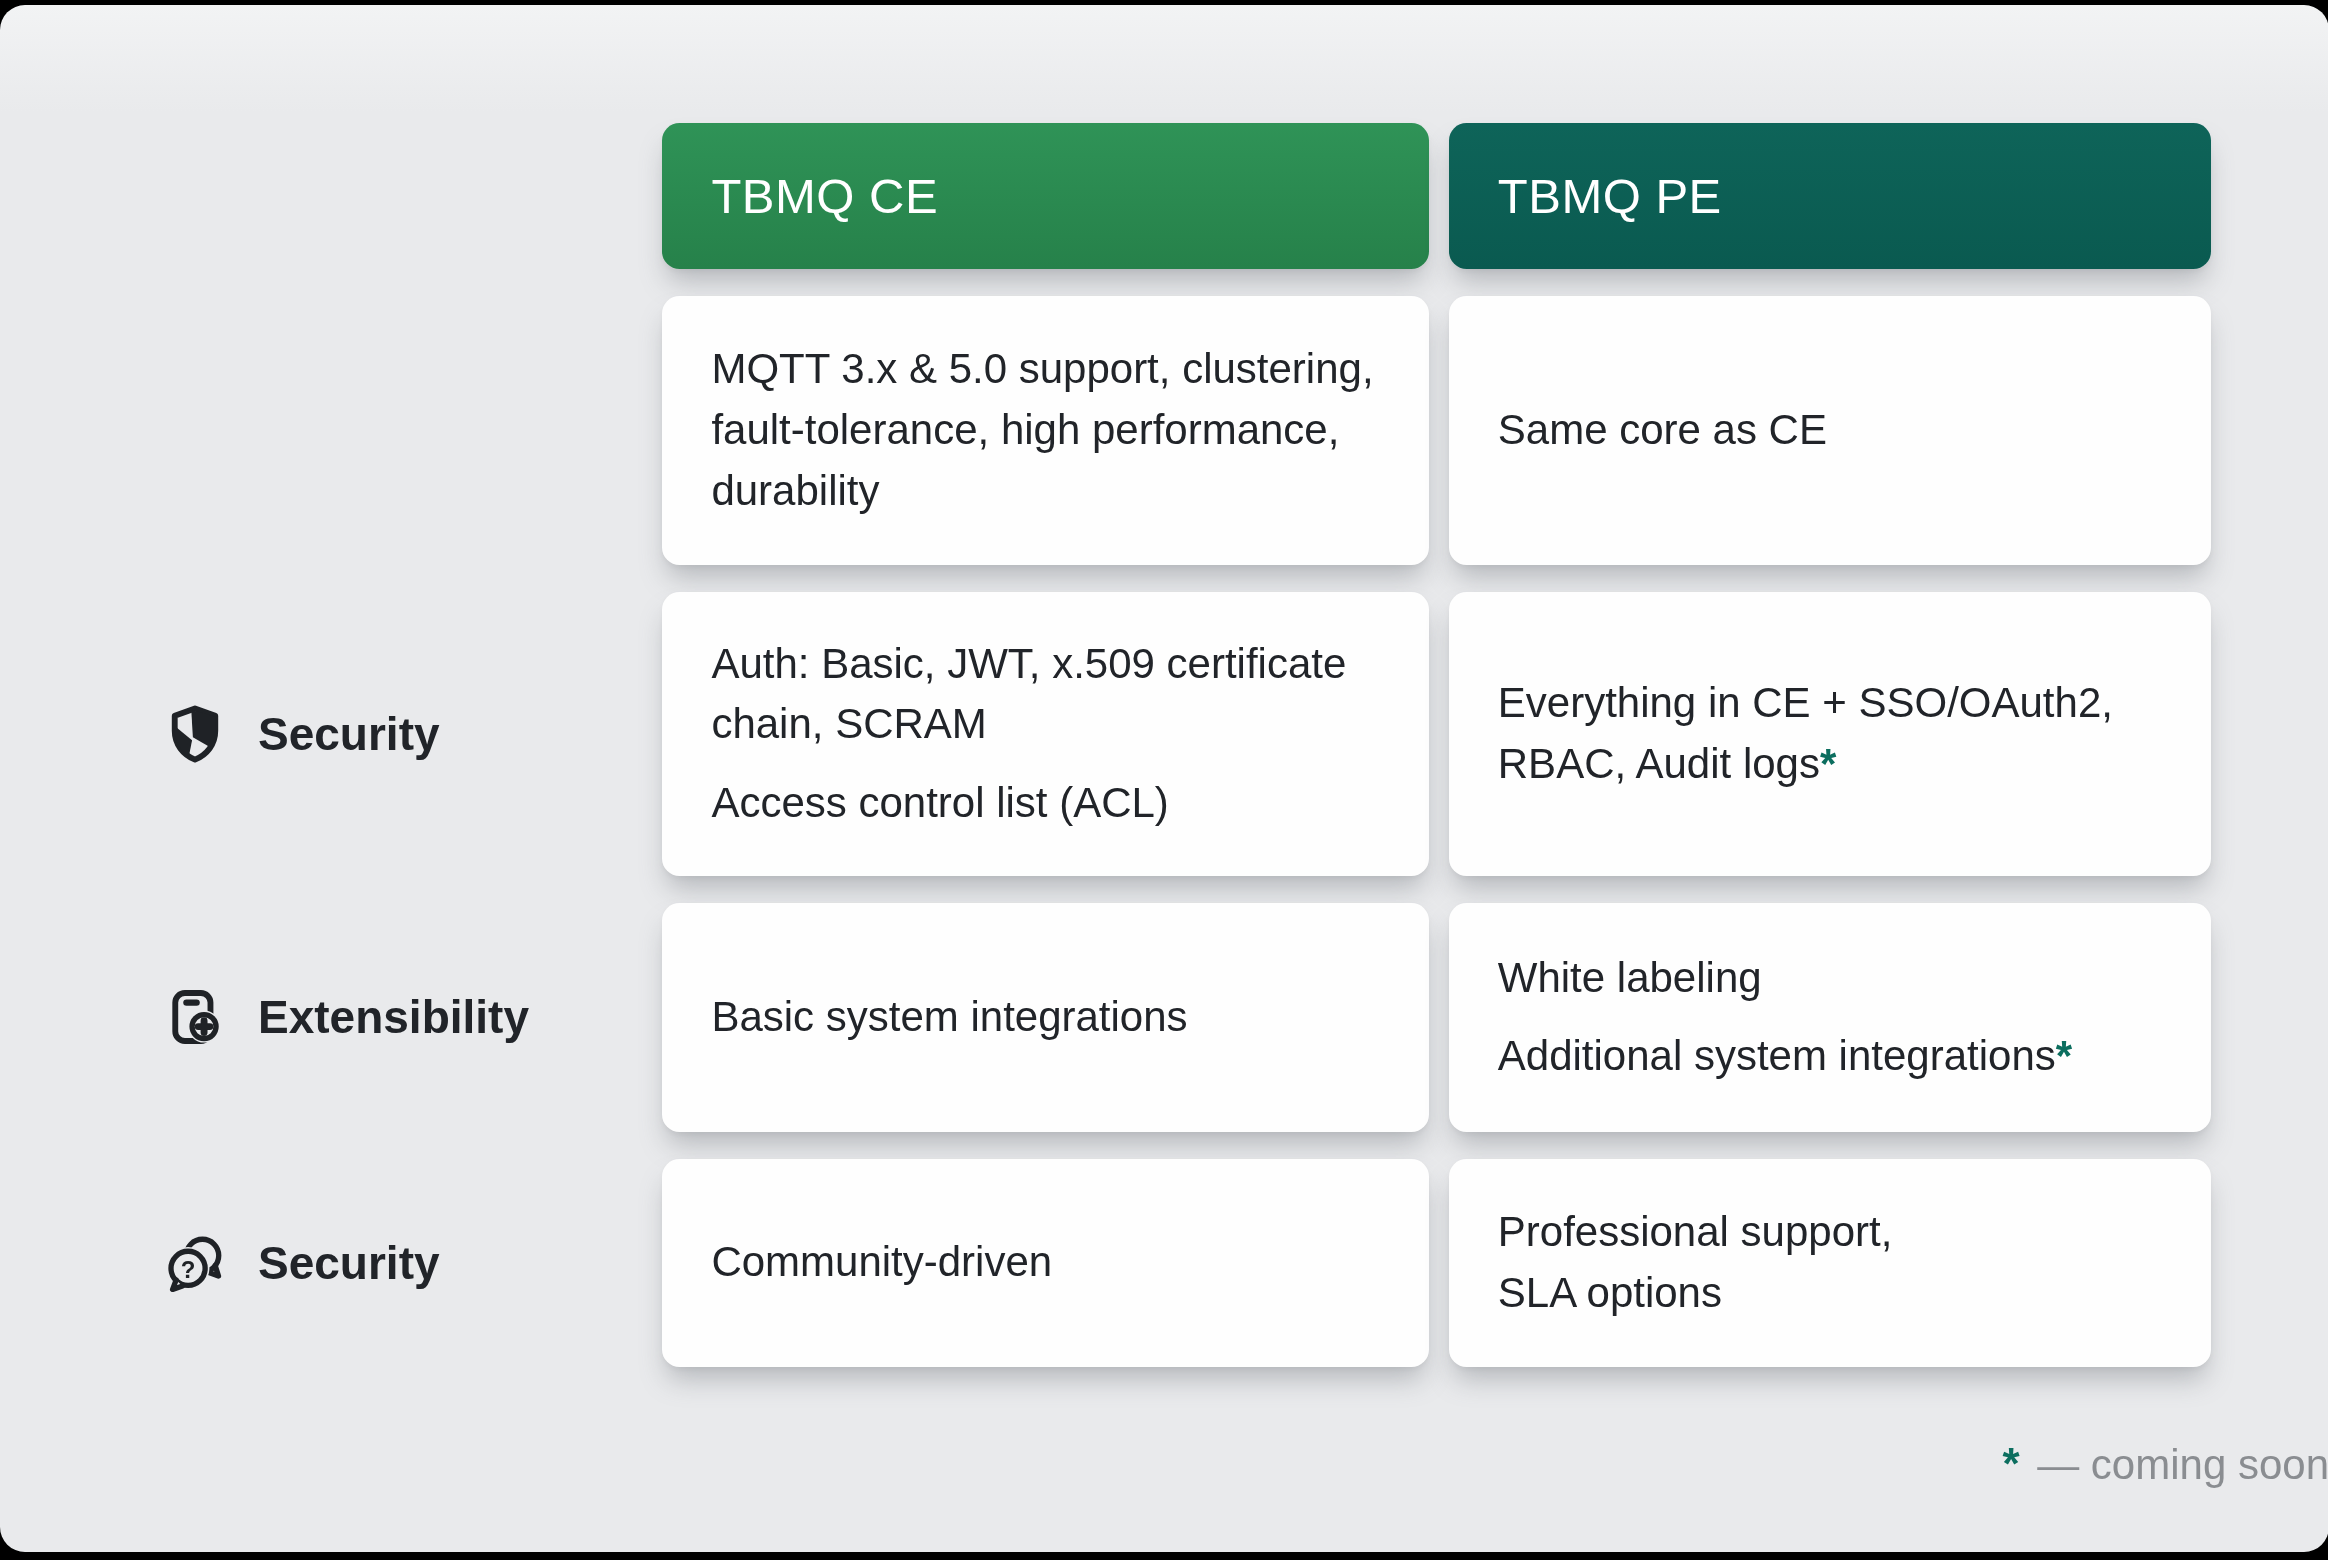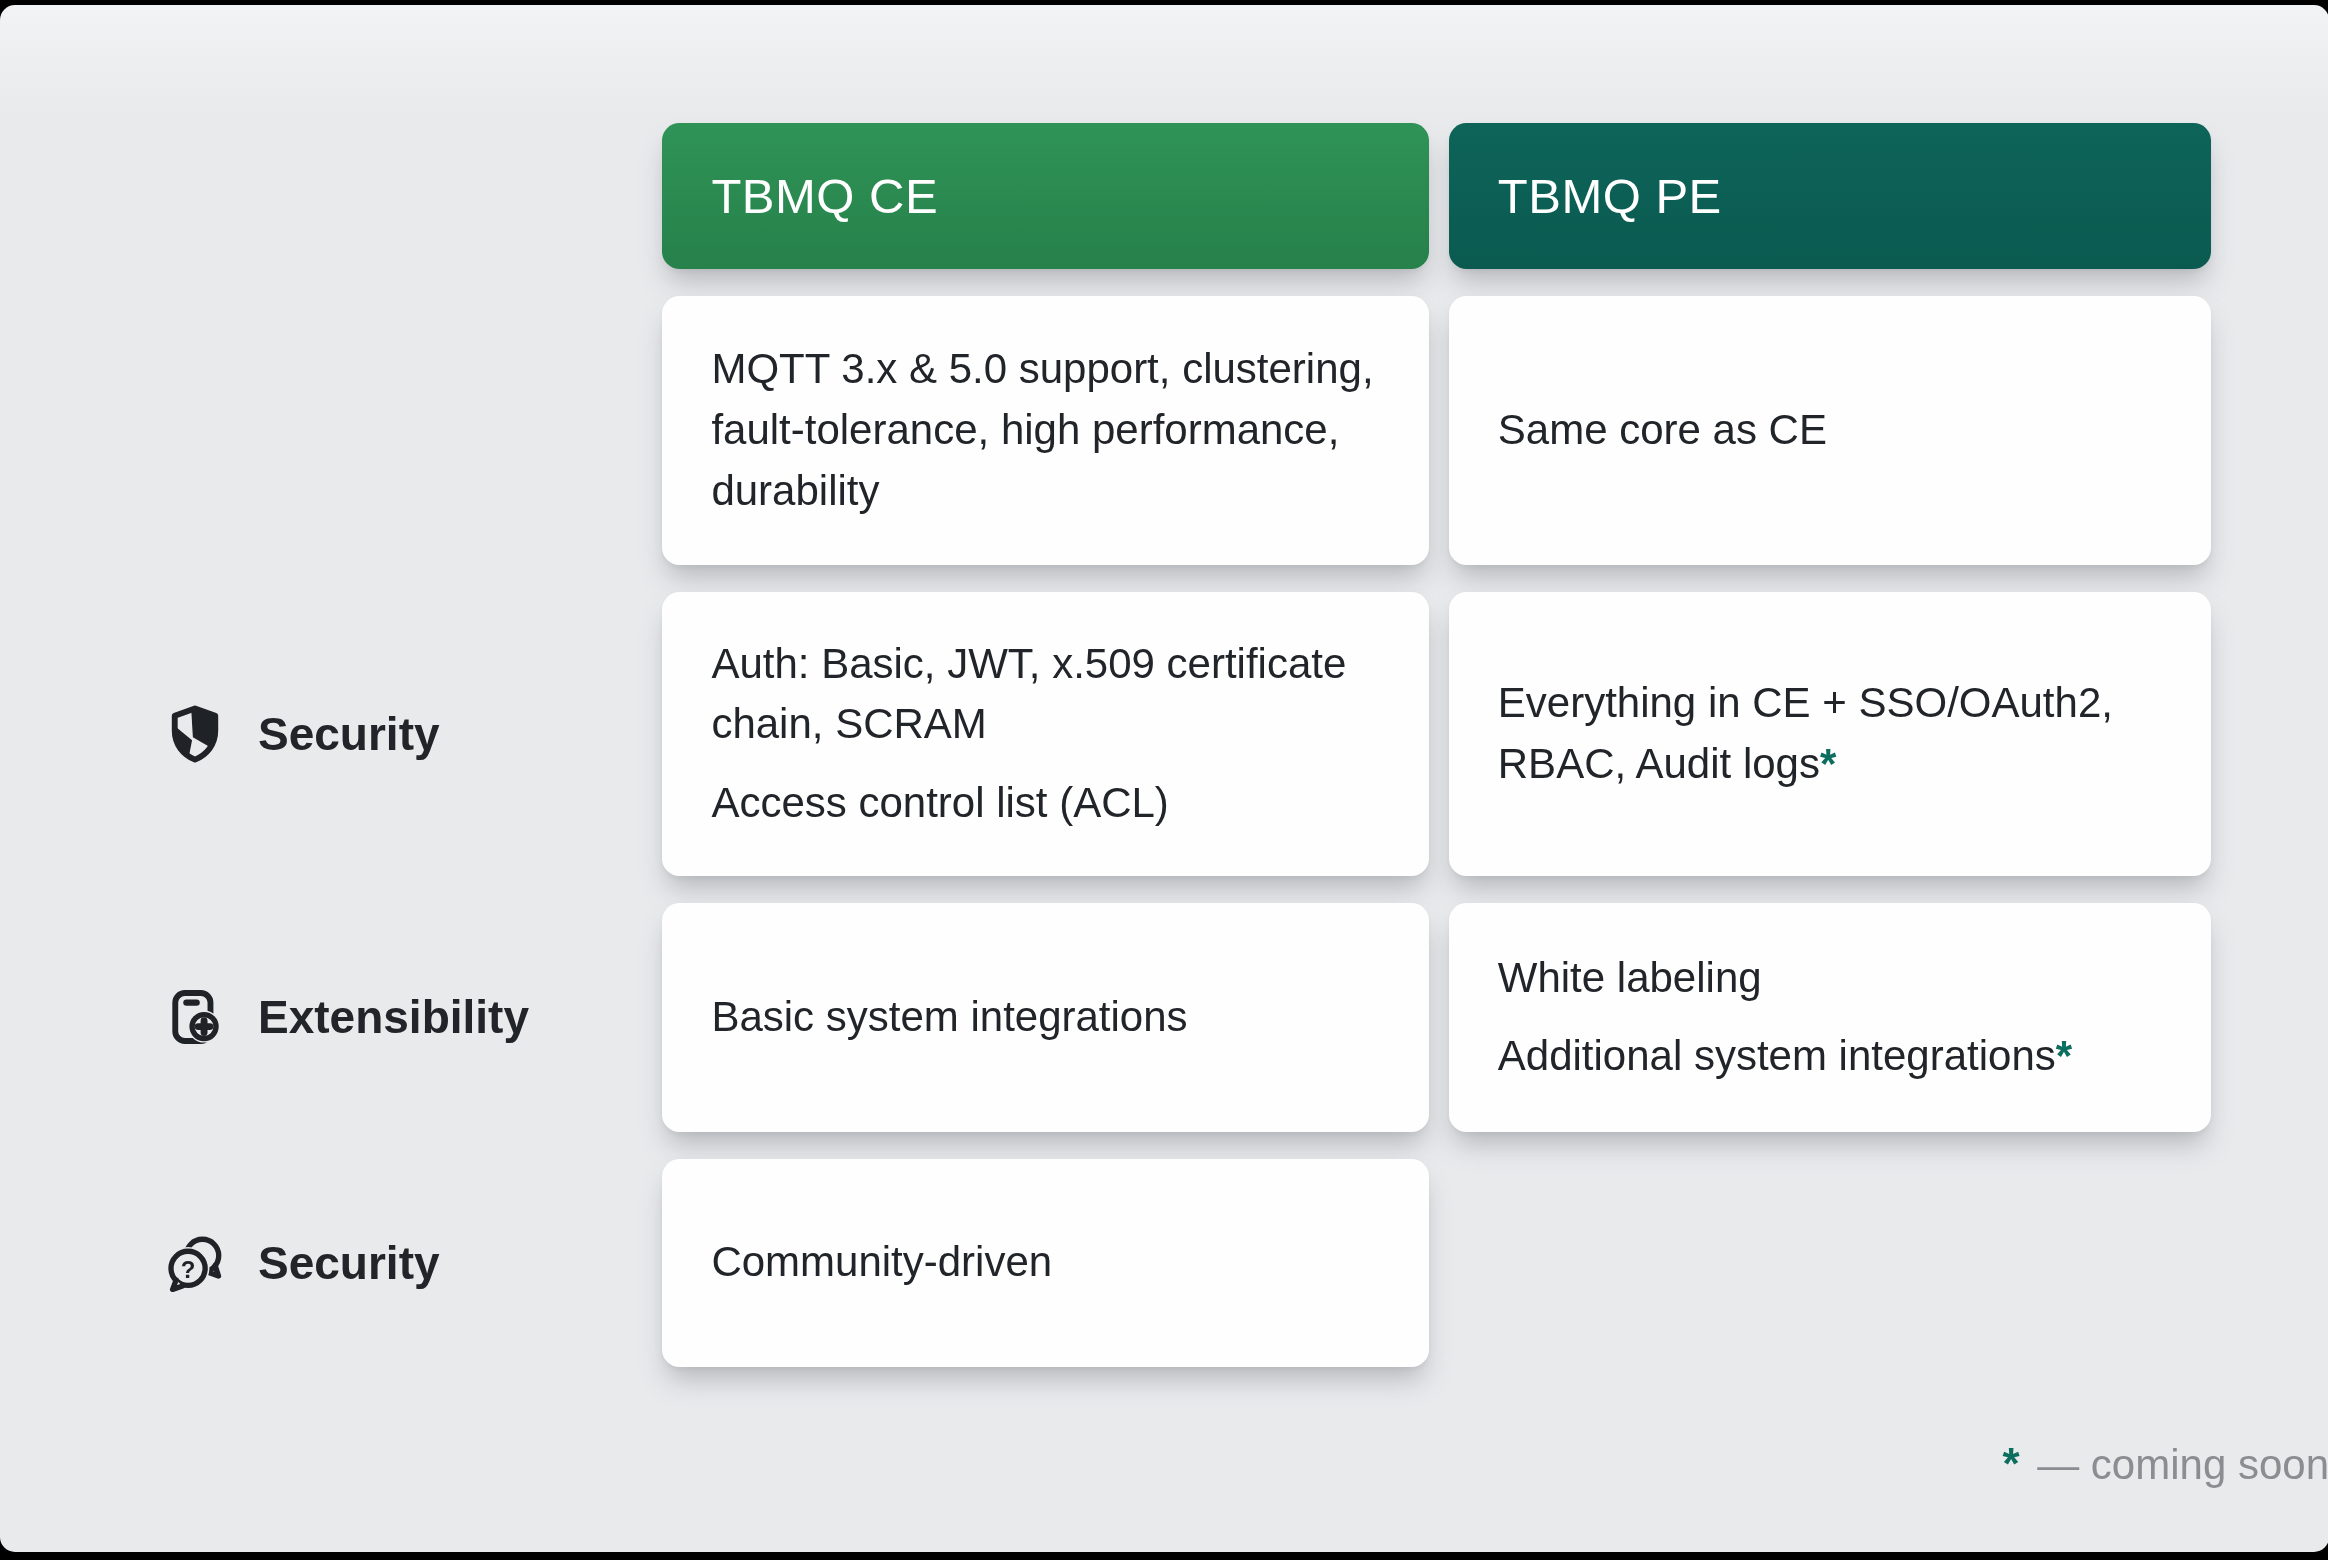--- a/index.html
+++ b/index.html
@@ -12,21 +12,21 @@
   html,body{margin:0;padding:0;}
   body{
     width:2329px;height:1560px;overflow:hidden;position:relative;
     background:var(--frame);
     font-family:"Liberation Sans","DejaVu Sans",sans-serif;
     color:var(--ink);
   }
   .panel{
     position:absolute;left:0;right:0;top:4.9px;bottom:7.8px;
     background:linear-gradient(180deg,var(--panel-top) 0px,var(--panel-bg) 107px,var(--panel-bg) 100%);
-    border-radius:15px;
+    border-radius:25px;
   }
   .layout{
     position:absolute;left:163px;top:118px;
     display:grid;
     grid-template-columns:480px 767px 762px;
     grid-template-rows:146px 269px 284px 229px 208px;
     column-gap:19.4px;row-gap:27px;
   }
   .c1{grid-column:1}.c2{grid-column:2}.c3{grid-column:3}
   .r1{grid-row:1}.r2{grid-row:2}.r3{grid-row:3}.r4{grid-row:4}.r5{grid-row:5}
@@ -130,20 +130,24 @@
           <circle cx="9.4" cy="14" r="6.4" style="fill:var(--panel-bg)" stroke="currentColor" stroke-width="2"></circle>
           <path d="M4.9 18.4 L3.6 21.9 L7.3 20.6" style="fill:var(--panel-bg)" stroke="currentColor" stroke-width="2"></path>
           <text x="9.4" y="14.4" text-anchor="middle" dominant-baseline="central" font-size="9" font-weight="700" fill="currentColor" stroke="none" font-family="'Liberation Sans','DejaVu Sans',sans-serif">?</text>
         </svg>
       </span>
       <span>Security</span>
     </div>
     <div class="card cell r5 c2">
       <p class="para"><span>Community-driven</span><span class="mark"></span></p>
     </div>
+    <div class="card cell r5 c3">
+      <p class="para"><span>Professional support,
+SLA options</span><span class="mark"></span></p>
+    </div>
 
   </div>
 
   <div class="footnote">
     <span class="mark">*</span><span>— coming soon</span>
   </div>
 </div>
 
 
 </body></html>

